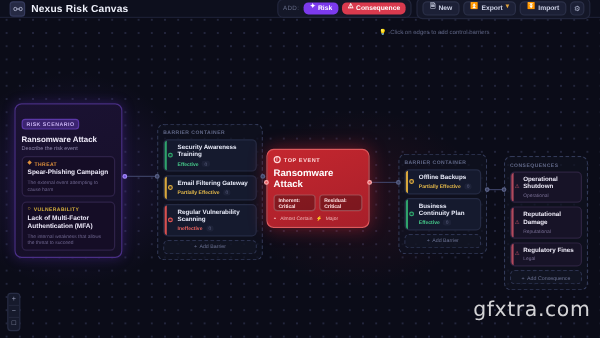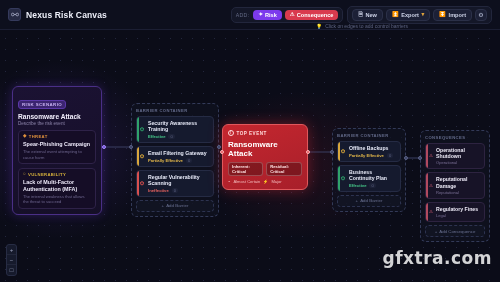--- a/index.html
+++ b/index.html
@@ -35,21 +35,21 @@
     position: absolute;
     left: 200px; top: 90px;
     width: 200px; height: 150px;
     background: radial-gradient(ellipse at center, rgba(200,40,60,0.12), transparent 70%);
     pointer-events: none;
   }
 
   
   #topbar {
     position: absolute;
-    left: 0; top: 0; right: 0; height: 30px;
+    left: 0; top: 0; right: 0; height: 15px;
     background: #0d0f1d;
     border-bottom: 1px solid #1b1e33;
     display: flex; 
     padding: 0 8px;
     z-index: 40;
   }
   .brand { display: flex; align-items: center; gap: 5px; }
   .brand-logo {
     width: 13px; height: 13px; border-radius: 3px;
     background: #262a44;
@@ -325,21 +325,21 @@
     height: 10px;
     display: flex; align-items: center; justify-content: center;
     font-size: 6px; color: #9aa0bb;
     border-bottom: 1px solid #22263a;
   }
   .zbtn:last-child { border-bottom: none; }
 
   #watermark {
     position: absolute;
     right: 8px; bottom: 14px;
-    font-size: 17px; font-weight: bold;
+    font-size: 17px; font-weight: normal;
     color: rgba(255,255,255,0.82);
     letter-spacing: 0.5px;
     z-index: 50;
     font-family: "DejaVu Sans", sans-serif;
   }
 </style>
 </head>
 <body>
 
 <div id="app">

